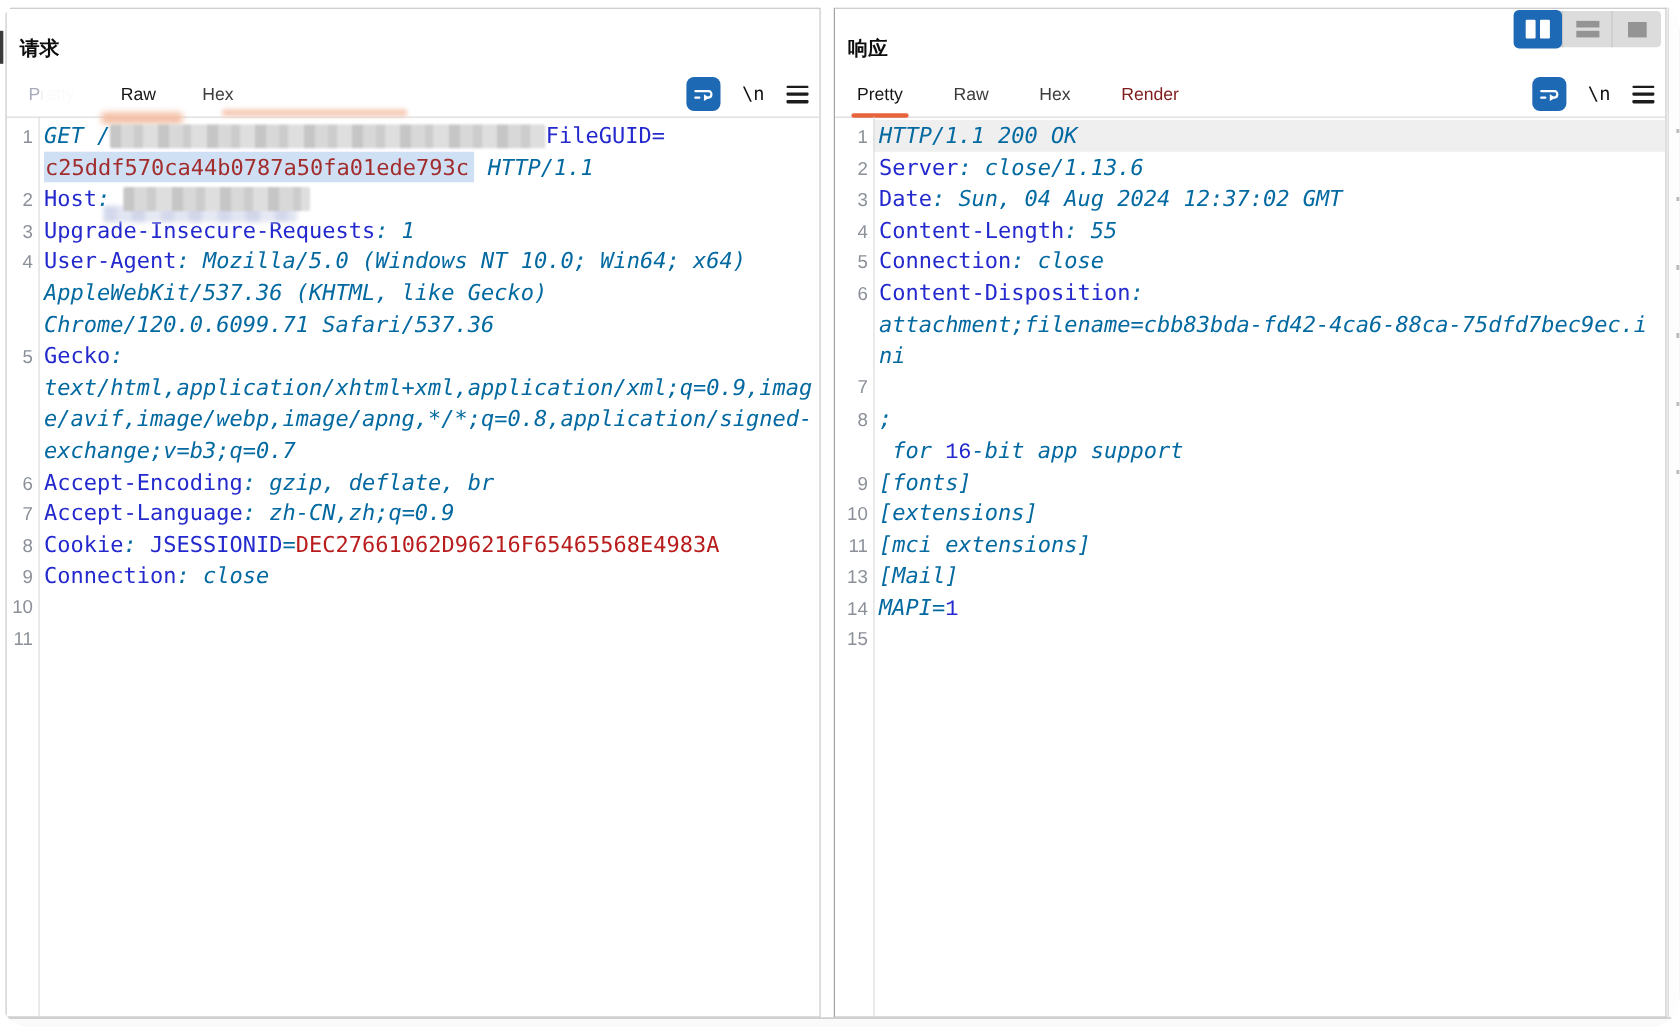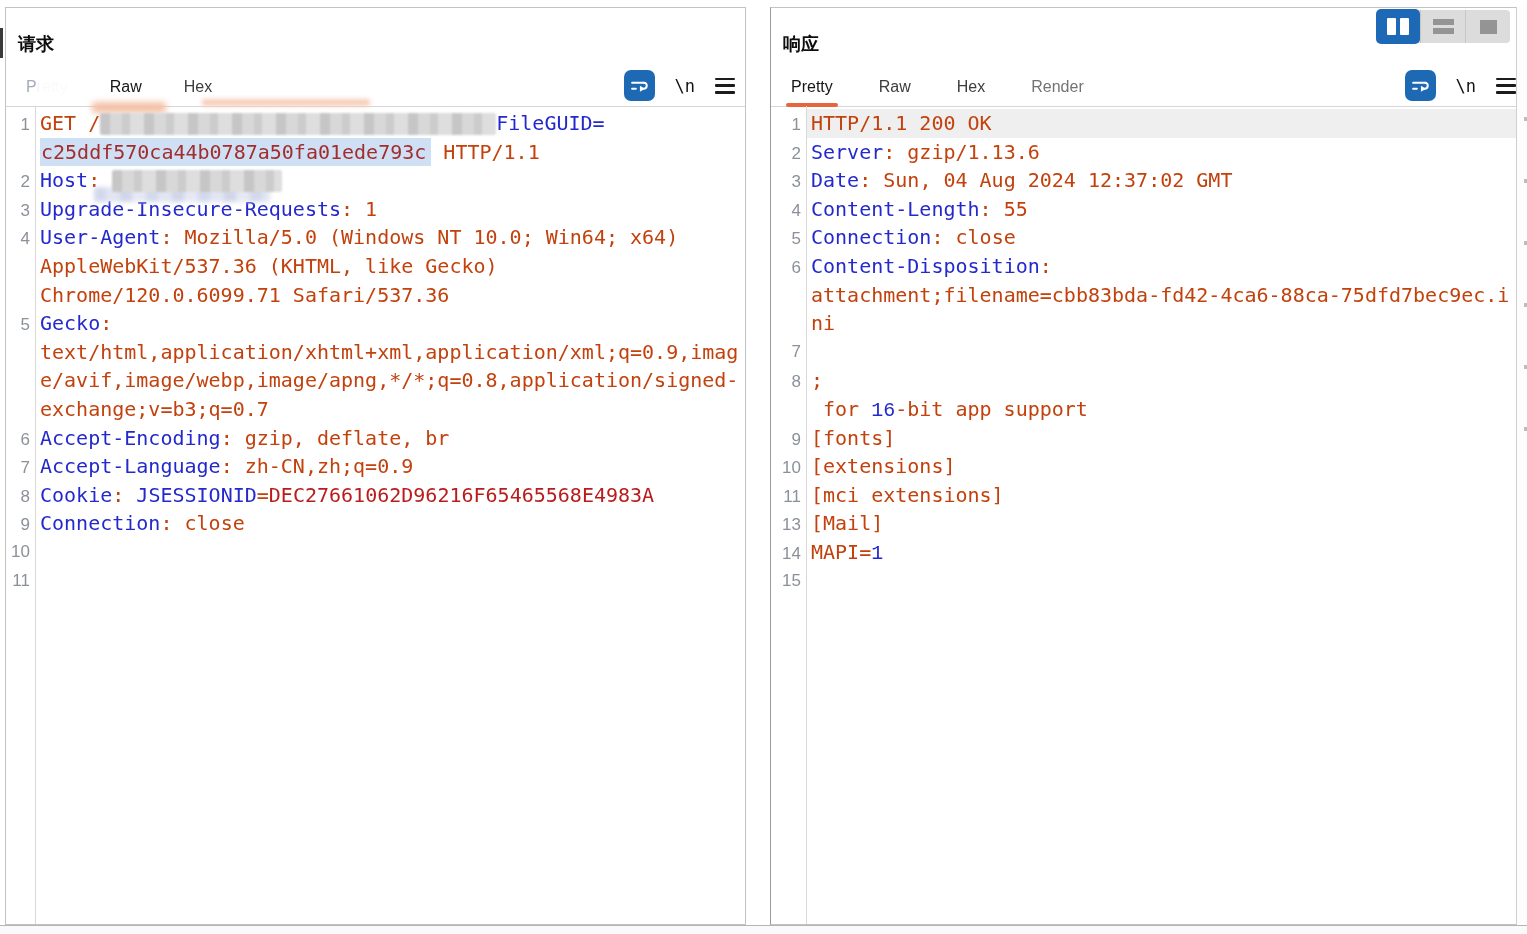--- a/index.html
+++ b/index.html
@@ -1,30 +1,30 @@
 <!DOCTYPE html>
 <html><head>
 <meta charset="utf-8">
 <style>
   html,body{margin:0;padding:0;background:#fff;}
   #screen{position:relative;width:1527px;height:934px;background:#fff;overflow:hidden;
-          font-family:"Liberation Sans",sans-serif;}
+          font-family:"Liberation Sans",sans-serif;border-radius:28px;}
   
   .panel{position:absolute;top:7px;height:918px;background:#fff;border:1px solid #c3c3c3;box-sizing:border-box;}
   #left-panel{left:5px;width:741px;}
-  #right-panel{left:758px;width:757px;border-left:1px solid #9a9a9a;margin-left:12px;}
+  #right-panel{left:758px;width:757px;border-left:1px solid #9a9a9a;}
   .panel-title{position:absolute;top:24px;left:12px;font-size:18px;font-weight:bold;color:#0d0d0d;margin:0;}
   
   .tabs{position:absolute;top:60px;left:0;right:0;height:38px;display:flex;align-items:center;
         padding-left:20px;border-bottom:1px solid #d6d6d6;}
   .tab{position:relative;font-size:16px;color:#3d3d3d;cursor:pointer;line-height:20px;}
   .gap42 .tab{margin-right:42px;}
   .gap46 .tab{margin-right:46px;}
   .tab.selected{color:#161616;}
-  .tab.disabled{color:#737373;}
+  .tab.disabled{color:#7f1d1d;}
   .tab.redacted span{color:#a6abb8;}
   .tab-cover{position:absolute;left:11px;top:-4px;right:-9px;bottom:-5px;background:rgba(255,255,255,.94);filter:blur(1px);}
   .tab-underline{position:absolute;left:-5px;right:-5px;bottom:-10px;height:4px;background:#e8643c;border-radius:2px;}
   .tab-underline.blur{background:#f4c0a6;height:11px;filter:blur(3px);bottom:-16px;left:-18px;right:-24px;border-radius:3px;}
   
   .panel-actions{position:absolute;top:62px;right:10px;display:flex;align-items:center;gap:20px;}
   .wrap-btn{width:31px;height:31px;border-radius:7px;background:#1e69b4;border:none;display:flex;
             align-items:center;justify-content:center;padding:0;cursor:pointer;}
   .nl-toggle{background:none;border:none;padding:0;font-family:"DejaVu Sans Mono",monospace;
              font-size:17px;color:#101010;cursor:pointer;}
@@ -33,21 +33,21 @@
   .menu-btn span{display:block;height:2.6px;background:#1c1c1c;border-radius:1px;}
   
   .code{position:absolute;top:98px;left:0;right:0;bottom:0;overflow:hidden;padding-top:3px;
         font-family:"DejaVu Sans Mono",monospace;font-size:20px;line-height:28.6px;}
   .code::before{content:'';position:absolute;left:var(--g);top:0;bottom:0;width:1px;background:#d8d8d8;}
   .row{display:flex;height:28.6px;align-items:baseline;}
   .gutter{flex:0 0 var(--g);box-sizing:border-box;text-align:right;padding-right:5px;
           color:#8b9099;font-family:"Liberation Sans",sans-serif;font-size:17px;}
   .content{flex:1;padding-left:5px;padding-right:10px;white-space:pre;color:#141414;overflow:hidden;}
   .row.hl .content{background:#efefef;}
-  .seg-k{color:#c2410c;}
+  .seg-k{color:#0369a1;font-style:italic;}
   .seg-n{color:#2329cd;}
   .seg-s{color:#b91c1c;}
   .seg-b{color:#2329cd;font-family:Liberation Mono, monospace;}
   .seg-sel{color:#a12d2d;background:#cfe0f5;padding:3px 5px 2px 1px;}
   .redact{display:inline-block;height:22px;vertical-align:-5px;border-radius:2px;filter:blur(1px);
     background-image:
       repeating-linear-gradient(90deg,#c6c6c6 0 10px,#d8d8d8 10px 22px,#cccccc 22px 30px,#dedede 30px 44px),
       repeating-linear-gradient(0deg,rgba(255,255,255,.3) 0 5px,rgba(0,0,0,.06) 5px 11px);}
   .ghost{position:absolute;border-radius:2px;}
   .g-host{left:88px;top:81px;width:176px;height:15px;filter:blur(2px);opacity:.85;
@@ -211,21 +211,21 @@
         </button>
     </div>
 
     <div class="code" style="--g:35px">
         <div class="row hl">
           <span class="gutter">1</span>
           <span class="content"><span class="seg-k">HTTP/1.1 200 OK</span></span>
         </div>
         <div class="row">
           <span class="gutter">2</span>
-          <span class="content"><span class="seg-n">Server</span><span class="seg-k">: gzip/1.13.6</span></span>
+          <span class="content"><span class="seg-n">Server</span><span class="seg-k">: close/1.13.6</span></span>
         </div>
         <div class="row">
           <span class="gutter">3</span>
           <span class="content"><span class="seg-n">Date</span><span class="seg-k">: Sun, 04 Aug 2024 12:37:02 GMT</span></span>
         </div>
         <div class="row">
           <span class="gutter">4</span>
           <span class="content"><span class="seg-n">Content-Length</span><span class="seg-k">: 55</span></span>
         </div>
         <div class="row">

